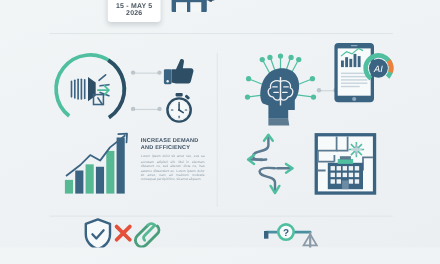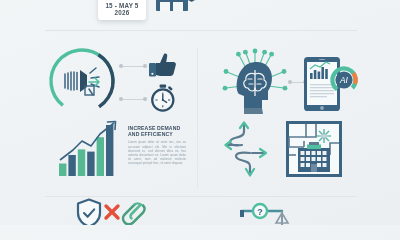--- a/index.html
+++ b/index.html
@@ -39,21 +39,21 @@
 
   
   .q1-circle{left:47px;top:46px;width:70px;height:70px;}
   .q1-thumb{left:148px;top:52px;width:30px;height:28px;}
   .q1-timer{left:150px;top:84px;width:26px;height:28px;}
   .conn{position:absolute;height:1px;background:#ccd4d8;}
   .conn-dot{position:absolute;width:4px;height:4px;border-radius:50%;background:#bcc6cc;}
 
   
   .q2-brain{left:222px;top:46px;width:66px;height:70px;}
-  .q2-tablet{left:303px;top:56px;width:56px;height:58px;}
+  .q2-tablet{left:303px;top:38px;width:56px;height:58px;}
 
   
   .q3-chart{left:58px;top:120px;width:66px;height:56px;}
   .q3-text{position:absolute;left:128px;top:125px;width:58px;}
   .q3-head{
     font-size:5.1px;font-weight:bold;color:#3c4f63;line-height:6.2px;
     letter-spacing:.15px;margin-bottom:3px;
   }
   .q3-body{font-size:3.0px;color:#93a2ae;line-height:4.1px;text-align:justify;}
 

